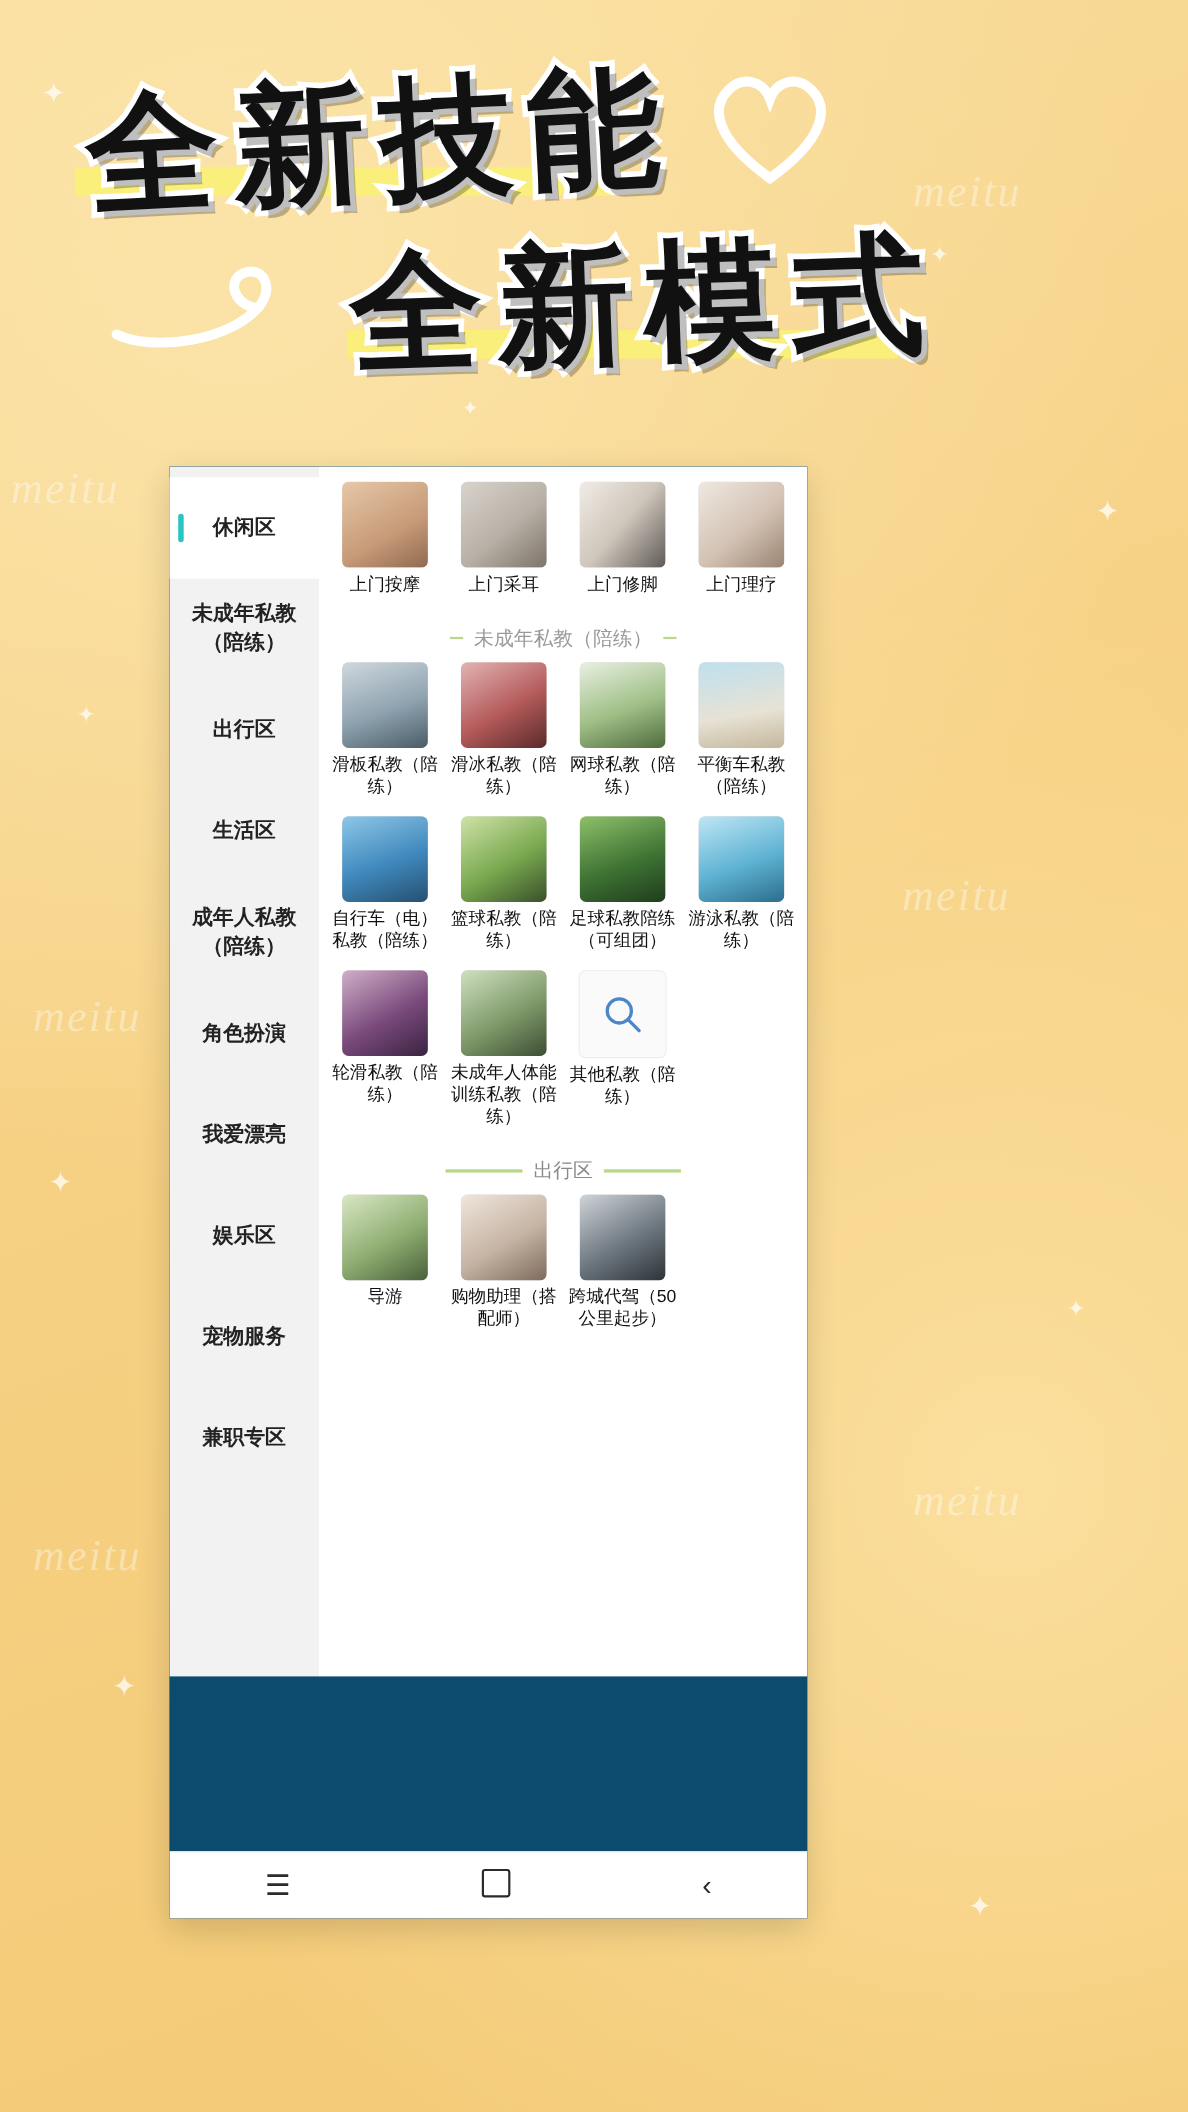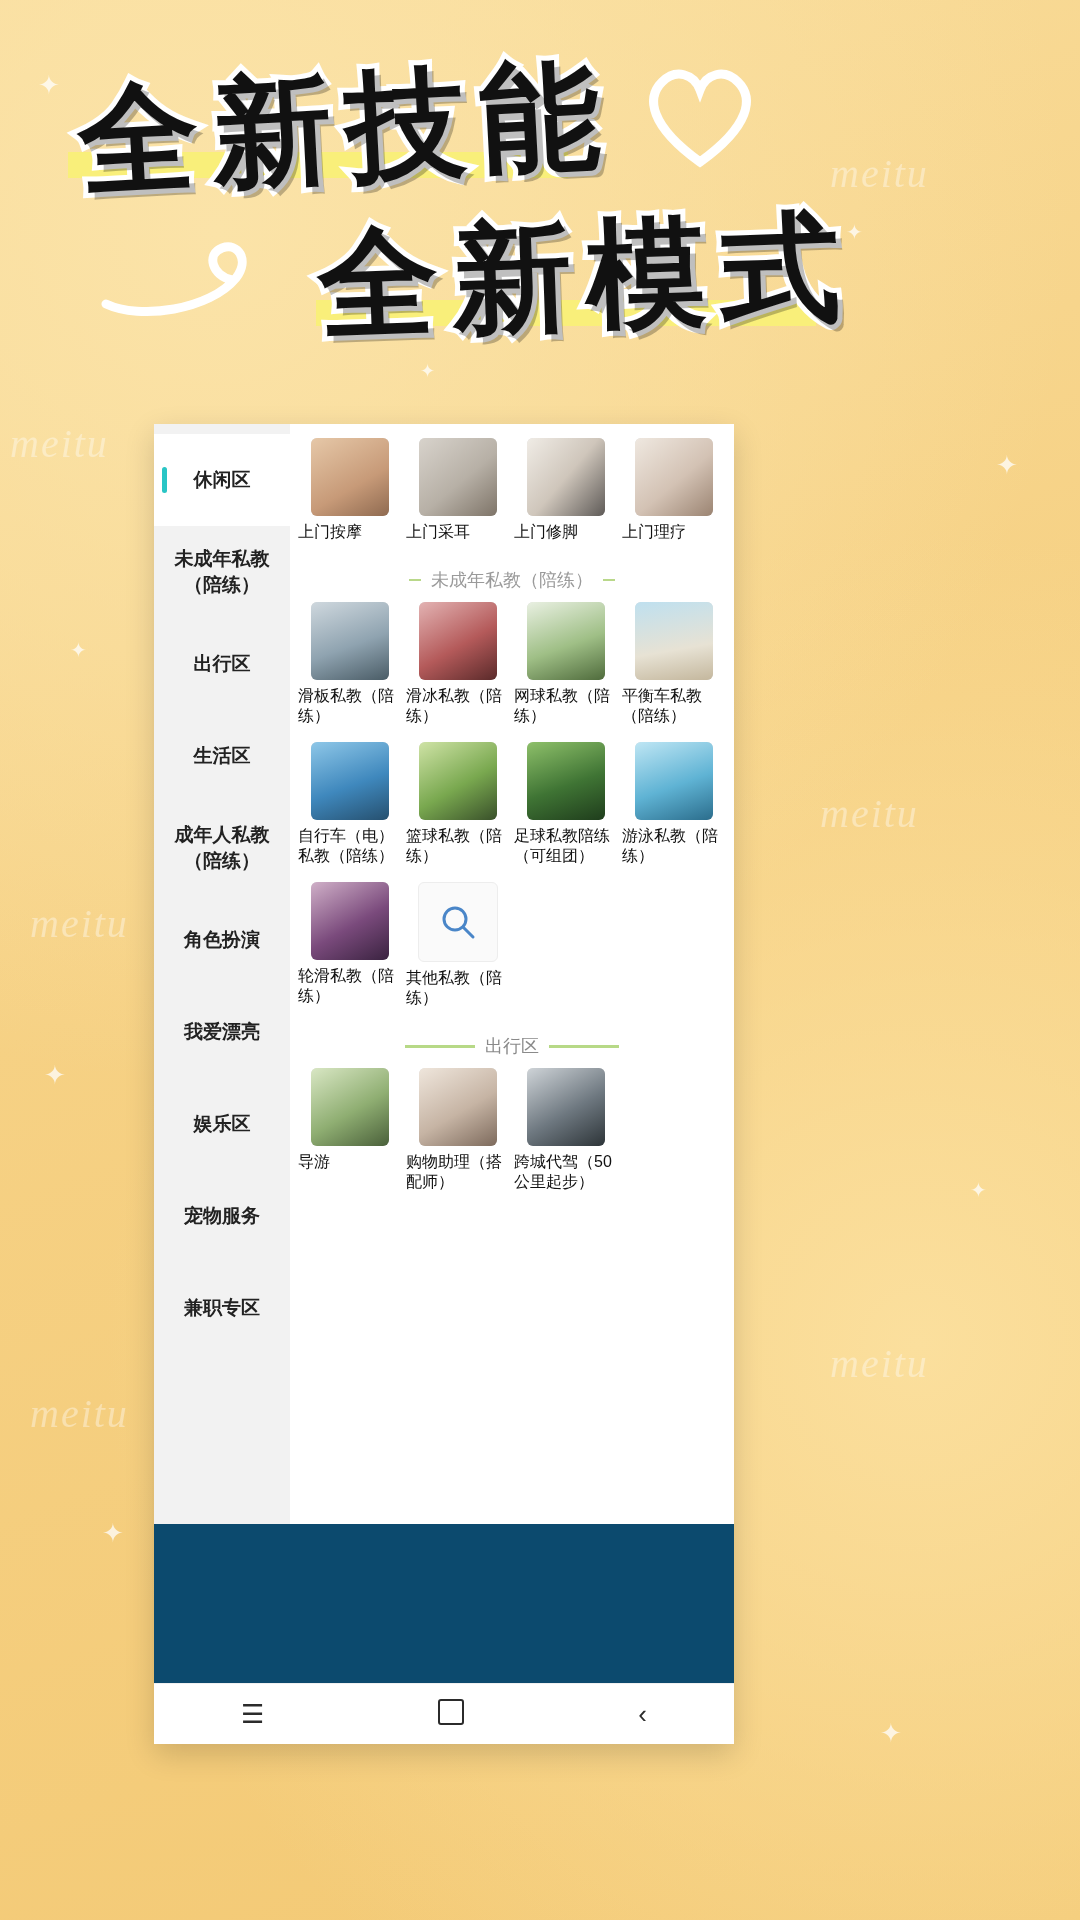--- a/index.html
+++ b/index.html
@@ -76,21 +76,21 @@
   .cell{
     width:25%;box-sizing:border-box;padding:6px 2px 10px 2px;
     display:flex;flex-direction:column;align-items:center;
   }
   .thumb{
     width:78px;height:78px;border-radius:6px;overflow:hidden;position:relative;
     background:#dcdcdc;
   }
   .thumb .ph{position:absolute;inset:0;}
   .cap{
-    margin-top:6px;font-size:16px;color:#111;text-align:left;line-height:1.25;
+    margin-top:6px;font-size:16px;color:#111;text-align:center;line-height:1.25;
     width:104px;word-break:break-all;
   }
   .sec-head{
     display:flex;align-items:center;justify-content:center;gap:10px;
     margin:16px 0 4px 0;color:#9a9a9a;font-size:18px;
   }
   .sec-head .ln{display:block;width:46px;height:2px;background:#cfcfcf;}
   .sec-head.small .ln{width:12px;background:#b9d88a;}
   .sec-head.green{color:#8a8a8a;}
   .sec-head.green .ln{background:#b7d987;width:70px;height:3px;}
@@ -269,20 +269,26 @@
               <div class="ph" style="background:linear-gradient(160deg,#bfe6f4,#5fb3d4 55%,#2b6d8c);"></div>
             </div>
           <div class="cap">游泳私教（陪练）</div>
         </div>
         <div class="cell">
           <div class="thumb">
               <div class="ph" style="background:linear-gradient(150deg,#d0b0c8,#7a4a7c 55%,#3a2340);"></div>
             </div>
           <div class="cap">轮滑私教（陪练）</div>
         </div>
+        <div class="cell">
+          <div class="thumb">
+              <div class="ph" style="background:linear-gradient(150deg,#cfe0c0,#7f9a6a 55%,#3d4d33);"></div>
+            </div>
+          <div class="cap">未成年人体能训练私教（陪练）</div>
+        </div>
 
         <div class="cell">
           <div class="mag">
             <svg viewBox="0 0 40 40">
                 <circle cx="17" cy="17" r="11" fill="none" stroke="#4a86c8" stroke-width="3"></circle>
                 <line x1="25" y1="25" x2="35" y2="35" stroke="#4a86c8" stroke-width="3" stroke-linecap="round"></line>
               </svg>
           </div>
           <div class="cap">其他私教（陪练）</div>
         </div>

